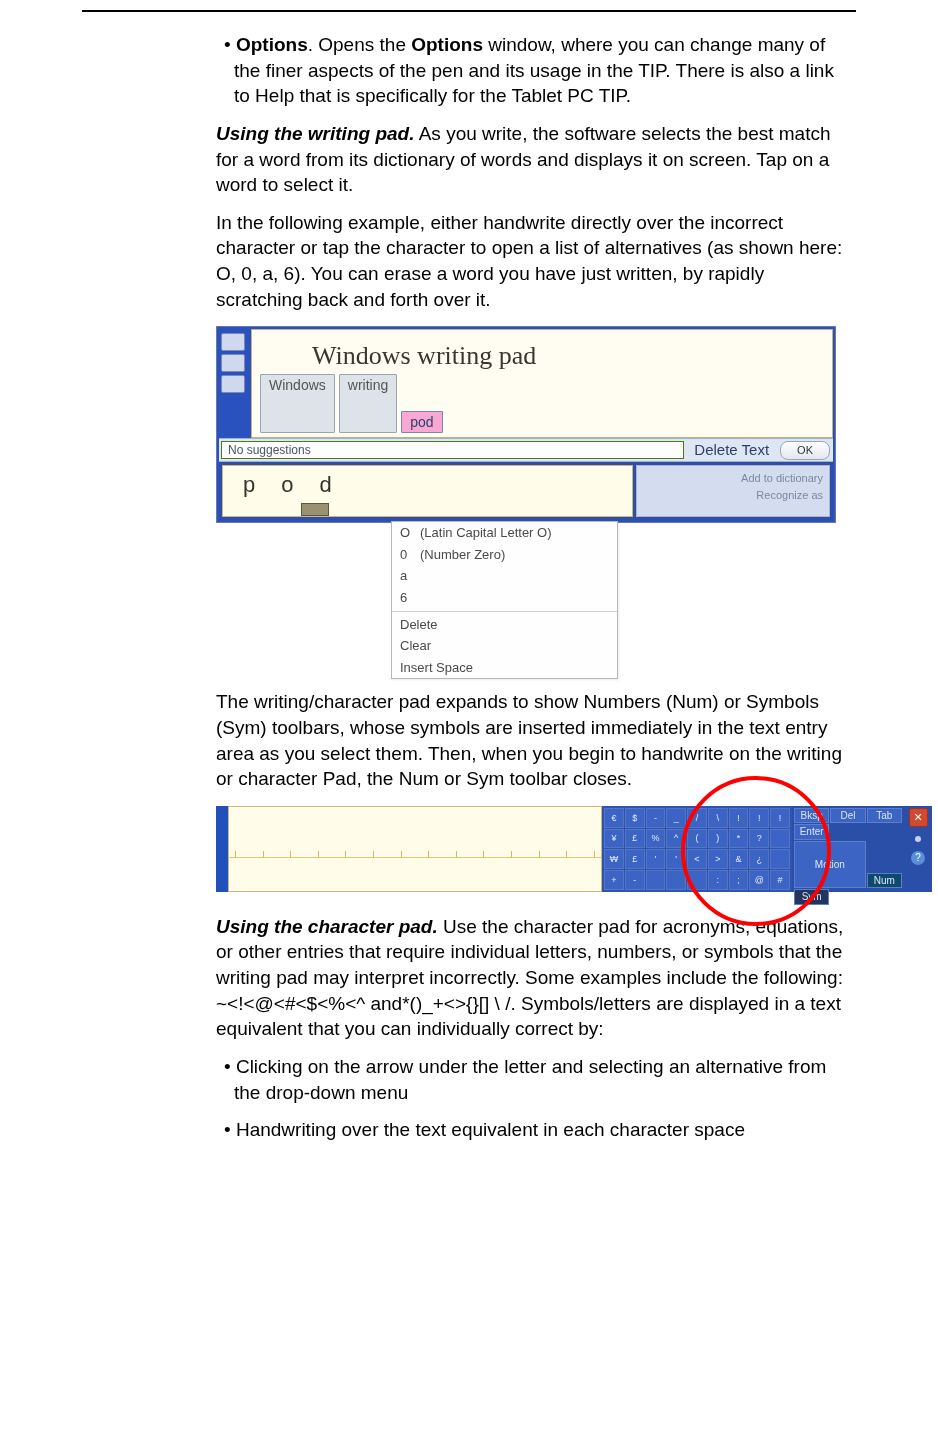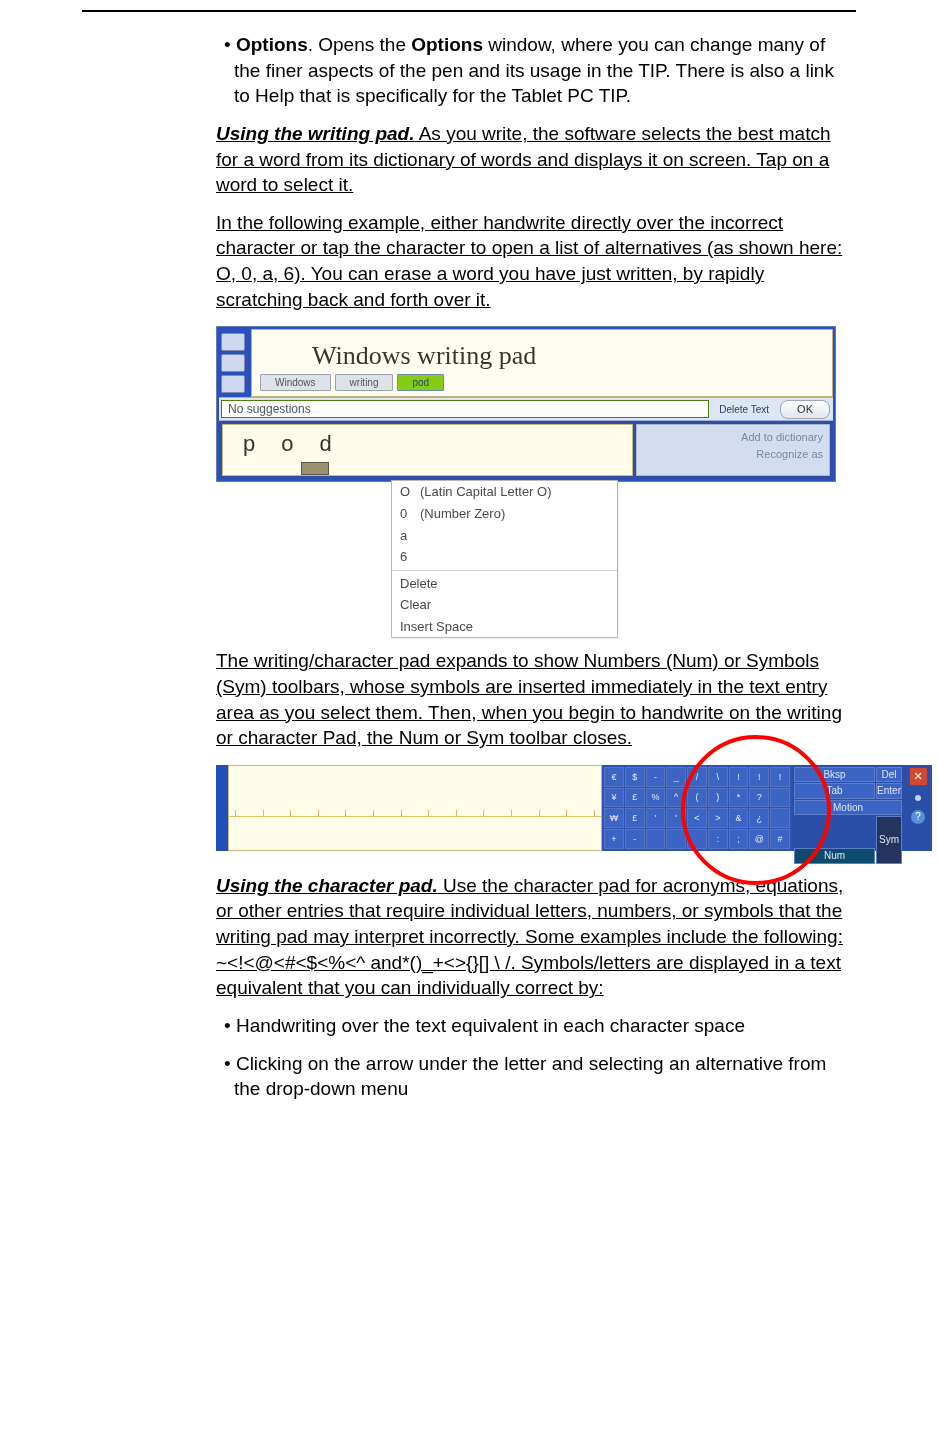--- a/index.html
+++ b/index.html
@@ -26,21 +26,20 @@
     margin-left: 170px;
     margin-right: 42px;
   }
   .bullet {
     margin-left: 18px;
     text-indent: -10px;
     margin-bottom: 12px;
   }
   .para {
     margin-bottom: 12px;
-    text-decoration: underline;
   }
   b { font-weight: 700; }
   i.bi { font-style: italic; font-weight: 700; }
 
   
   .fig1 {
     margin: 14px 0 10px 0;
     width: 620px;
   }
   .fig1-outer {
@@ -79,29 +78,30 @@
     padding: 8px 24px 0 60px;
   }
   .word-buttons {
     display: flex;
     gap: 4px;
     padding: 0 0 4px 8px;
   }
   .wbtn {
     background: #dde3e8;
     border: 1px solid #9aa4b0;
-    font-size: 10px;
+    font-size: 14px;
     color: #555;
-    padding: 1px 14px;
+    padding: 1px 8px;
     border-radius: 1px;
   }
   .wbtn.sel {
-    background: #84cc16;
+    background: #f9a8d4;
     border-color: #6f8ab3;
     color: #2b4468;
+    margin-top: 37px;
   }
 
   .suggest-bar {
     background: #dde6f3;
     border-top: 1px solid #9fb2d1;
     border-bottom: 1px solid #9fb2d1;
     display: flex;
     align-items: center;
     font-size: 12px;
     color: #4a5568;
@@ -112,21 +112,21 @@
     flex: 1;
     padding-left: 6px;
     background: #fdfdfd;
     border: 1px solid #4d7c0f;
     margin: 2px;
     height: 16px;
     line-height: 16px;
   }
   .delete-text {
     color: #2a3f6c;
-    font-size: 10px;
+    font-size: 15px;
     padding: 0 8px;
   }
   .ok-btn {
     background: linear-gradient(#fefefe,#e3e7ee);
     border: 1px solid #9aa6b8;
     font-size: 11px;
     padding: 1px 16px;
     margin: 2px 3px;
     border-radius: 8px;
     color: #333;
@@ -239,21 +239,21 @@
     display: flex;
     align-items: center;
     justify-content: center;
     border: 1px solid #5574c2;
   }
 
   .ctrl-col {
     width: 108px;
     background: #2a4fa8;
     display: grid;
-    grid-template-columns: 1fr;
+    grid-template-columns: 1fr 1fr 1fr;
     grid-template-rows: repeat(4, 1fr);
     gap: 1px;
     padding: 2px;
   }
   .ctrl {
     background: #3b64c4;
     color: #dce5f5;
     font-size: 10px;
     display: flex;
     align-items: center;
@@ -466,18 +466,18 @@
           <div class="help-q">?</div>
         </div>
       </div>
       <div class="red-circle"></div>
     </div>
 
     <div class="para">
       <i class="bi">Using the character pad.</i><span> Use the character pad for acronyms, equations, or other entries that require individual letters, numbers, or symbols that the writing pad may interpret incorrectly. Some examples include the following: ~&lt;!&lt;@&lt;#&lt;$&lt;%&lt;^ and*()_+&lt;&gt;{}[] \ /. Symbols/letters are displayed in a text equivalent that you can individually correct by:</span>
     </div>
 
+    <div class="bullet">• Clicking on the arrow under the letter and selecting an alternative from the drop-down menu</div>
     <div class="bullet">• Handwriting over the text equivalent in each character space</div>
-    <div class="bullet">• Clicking on the arrow under the letter and selecting an alternative from the drop-down menu</div>
 
   </div>
 
 </div>
 
 </body></html>

